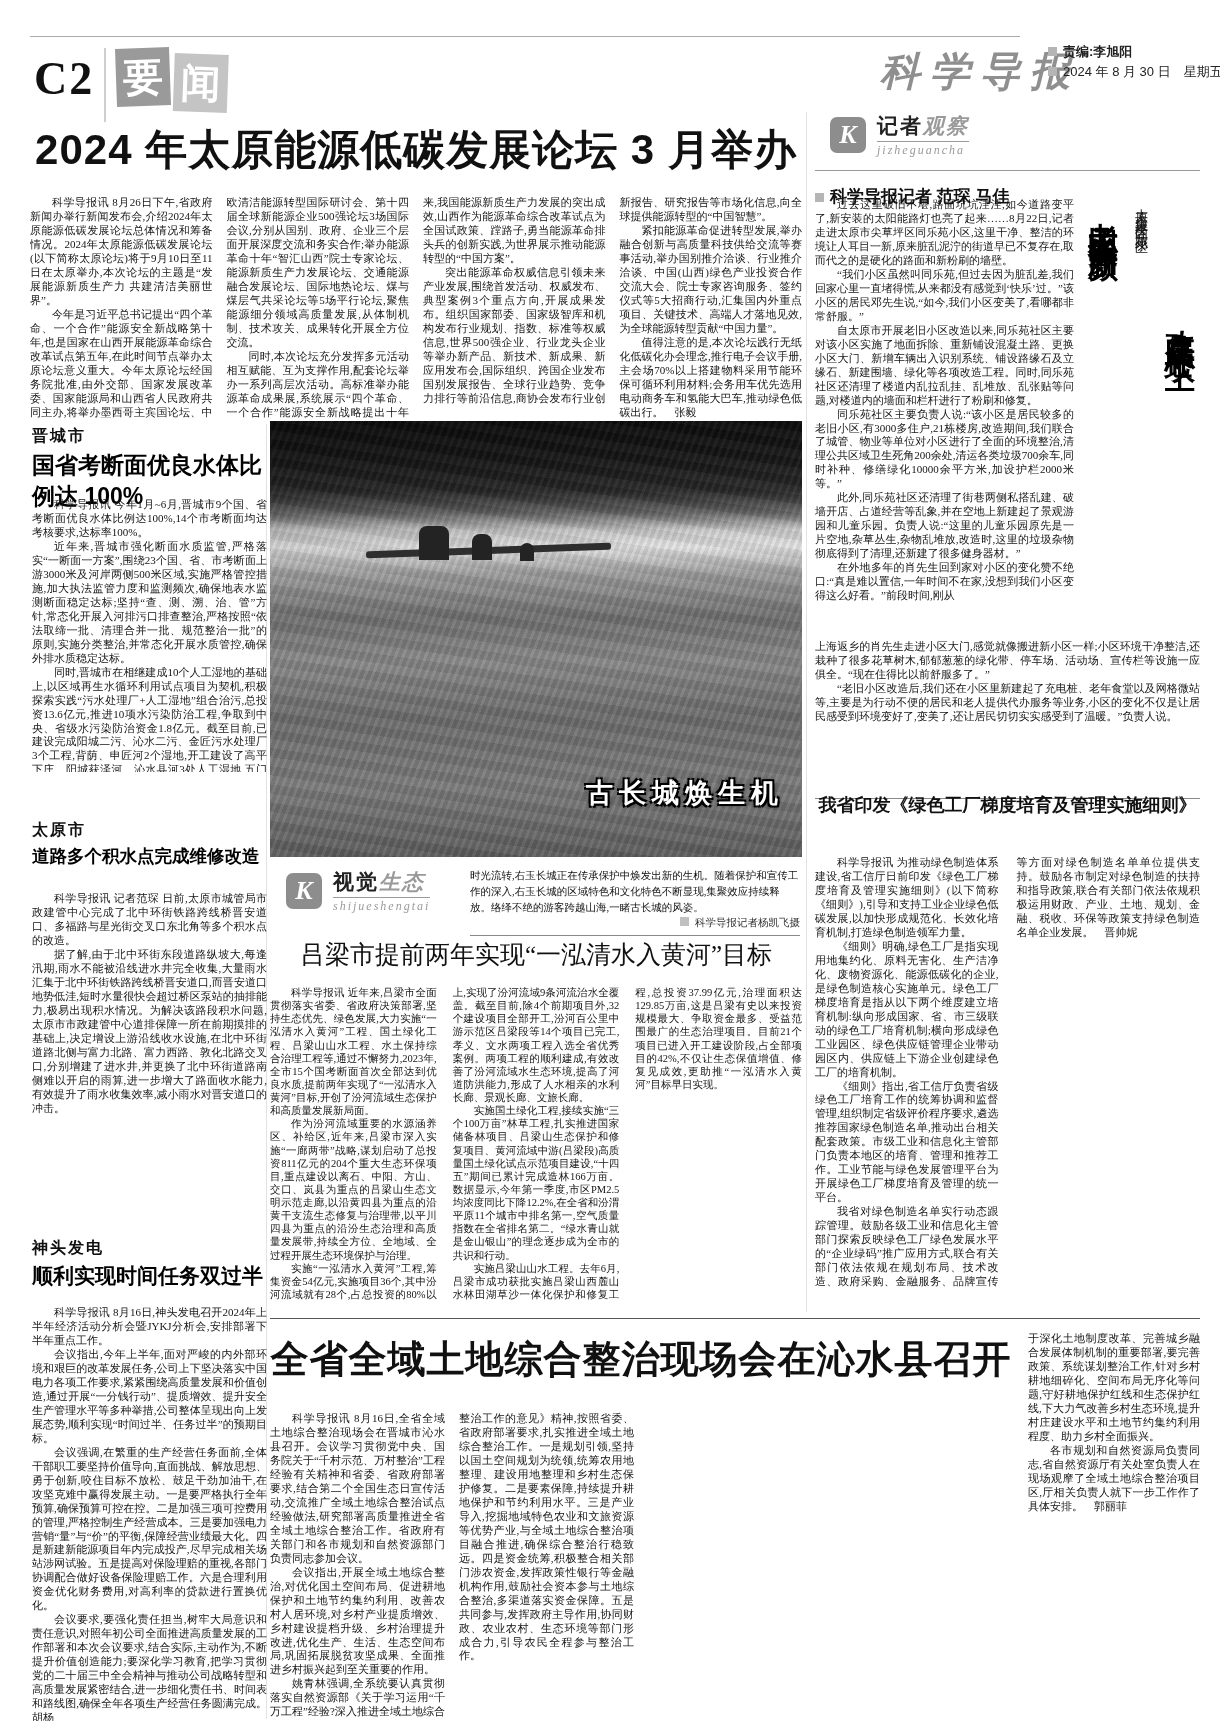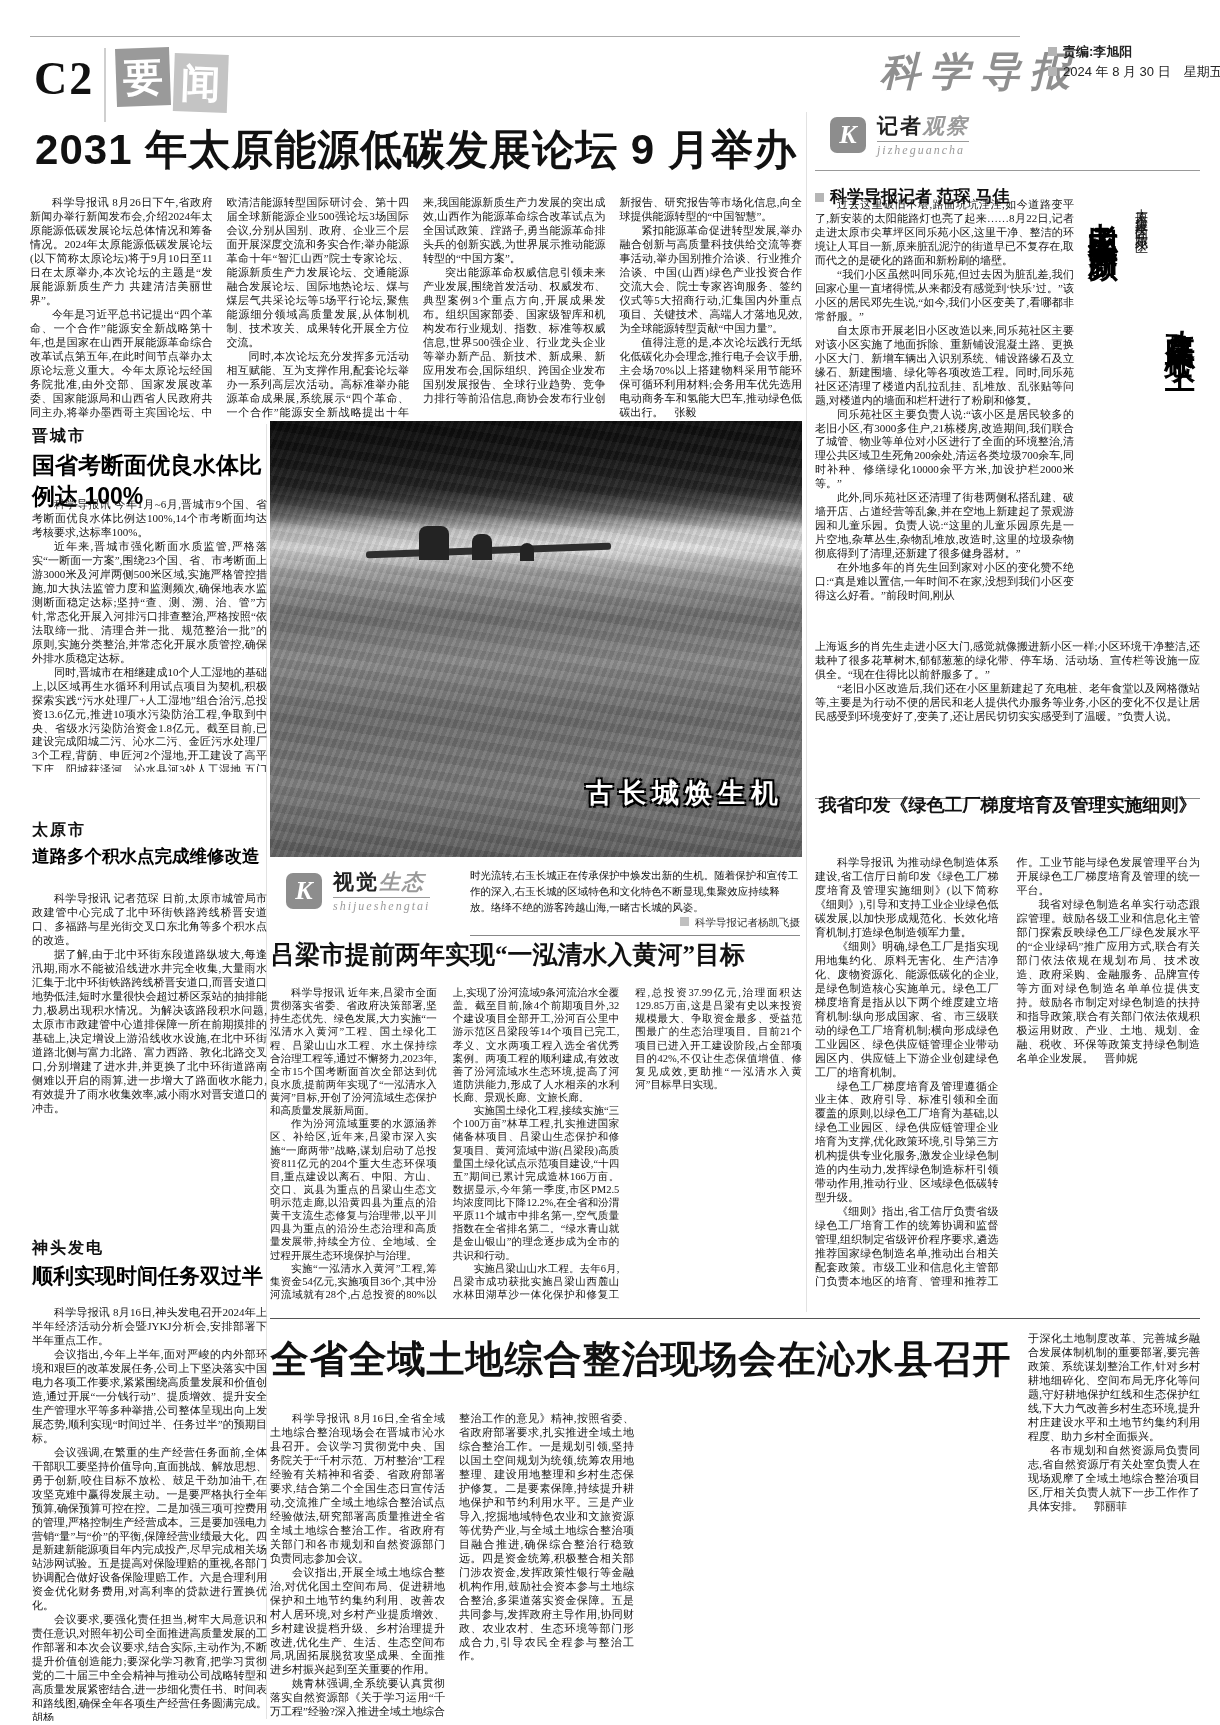--- a/index.html
+++ b/index.html
@@ -70,21 +70,21 @@
     <span class="badge" style="background:#9a9a9a;transform:rotate(-2deg);">要</span>
     <span class="badge" style="background:#c4c4c4;transform:rotate(2deg) translateY(6px);color:#fff;">闻</span>
   </div>
 
   <div class="abs masthead" style="left:880px;top:44px;">科学导报</div>
   <div class="abs" style="left:1048px;top:42px;">
     <div class="hdr-line" style="font-weight:700;"><span class="sq"></span><span>责编:李旭阳</span></div>
     <div class="hdr-line"><span class="sq"></span><span>2024 年 8 月 30 日</span>　<span>星期五</span></div>
   </div>
 
-  <div class="abs lead-hl" style="left:30px;top:122px;width:772px;">2031 年太原能源低碳发展论坛 9 月举办</div>
+  <div class="abs lead-hl" style="left:30px;top:122px;width:772px;">2024 年太原能源低碳发展论坛 3 月举办</div>
   <div class="abs body-text cols4" style="left:30px;top:196px;width:772px;height:224px;">
       <p>科学导报讯 8月26日下午,省政府新闻办举行新闻发布会,介绍2024年太原能源低碳发展论坛总体情况和筹备情况。2024年太原能源低碳发展论坛(以下简称太原论坛)将于9月10日至11日在太原举办,本次论坛的主题是“发展能源新质生产力 共建清洁美丽世界”。</p>
       <p>今年是习近平总书记提出“四个革命、一个合作”能源安全新战略第十年,也是国家在山西开展能源革命综合改革试点第五年,在此时间节点举办太原论坛意义重大。今年太原论坛经国务院批准,由外交部、国家发展改革委、国家能源局和山西省人民政府共同主办,将举办墨西哥主宾国论坛、中欧清洁能源转型国际研讨会、第十四届全球新能源企业500强论坛3场国际会议,分别从国别、政府、企业三个层面开展深度交流和务实合作;举办能源革命十年“智汇山西”院士专家论坛、能源新质生产力发展论坛、交通能源融合发展论坛、国际地热论坛、煤与煤层气共采论坛等5场平行论坛,聚焦能源细分领域高质量发展,从体制机制、技术攻关、成果转化开展全方位交流。</p>
       <p>同时,本次论坛充分发挥多元活动相互赋能、互为支撑作用,配套论坛举办一系列高层次活动。高标准举办能源革命成果展,系统展示“四个革命、一个合作”能源安全新战略提出十年来,我国能源新质生产力发展的突出成效,山西作为能源革命综合改革试点为全国试政策、蹚路子,勇当能源革命排头兵的创新实践,为世界展示推动能源转型的“中国方案”。</p>
       <p>突出能源革命权威信息引领未来产业发展,围绕首发活动、权威发布、典型案例3个重点方向,开展成果发布。组织国家部委、国家级智库和机构发布行业规划、指数、标准等权威信息,世界500强企业、行业龙头企业等举办新产品、新技术、新成果、新应用发布会,国际组织、跨国企业发布国别发展报告、全球行业趋势、竞争力排行等前沿信息,商协会发布行业创新报告、研究报告等市场化信息,向全球提供能源转型的“中国智慧”。</p>
       <p>紧扣能源革命促进转型发展,举办融合创新与高质量科技供给交流等赛事活动,举办国别推介洽谈、行业推介洽谈、中国(山西)绿色产业投资合作交流大会、院士专家咨询服务、签约仪式等5大招商行动,汇集国内外重点项目、关键技术、高端人才落地见效,为全球能源转型贡献“中国力量”。</p>
       <p>值得注意的是,本次论坛践行无纸化低碳化办会理念,推行电子会议手册,主会场70%以上搭建物料采用节能环保可循环利用材料;会务用车优先选用电动商务车和氢能大巴车,推动绿色低碳出行。　张毅</p>
     </div>
 
   <div class="abs" style="left:266px;top:424px;width:1px;height:1295px;background:#e2e2e2;"></div>
@@ -127,21 +127,21 @@
     <span style="display:inline-block;vertical-align:middle;margin-left:7px;">
       <span class="logo-a">视觉</span><span class="logo-b">生态</span>
       <span class="logo-py">shijueshengtai</span>
     </span>
   </div>
   <div class="abs caption-wrap" style="left:470px;top:868px;width:330px;">
     <p style="display:inline;">时光流转,右玉长城正在传承保护中焕发出新的生机。随着保护和宣传工作的深入,右玉长城的区域特色和文化特色不断显现,集聚效应持续释放。络绎不绝的游客跨越山海,一睹古长城的风姿。</p>
     <span class="credit"><span class="sq"></span><span>科学导报记者杨凯飞摄</span></span>
   </div>
 
-  <div class="abs" style="left:270px;top:938px;width:532px;text-align:left;font-weight:700;font-size:25px;font-family:'Liberation Serif',serif;">吕梁市提前两年实现“一泓清水入黄河”目标</div>
+  <div class="abs" style="left:270px;top:938px;width:532px;text-align:center;font-weight:400;font-size:25px;font-family:'Liberation Serif',serif;">吕梁市提前两年实现“一泓清水入黄河”目标</div>
   <div class="abs body-text cols3" style="left:270px;top:986px;width:532px;height:318px;font-size:10.5px;line-height:1.25;">
       <p>科学导报讯 近年来,吕梁市全面贯彻落实省委、省政府决策部署,坚持生态优先、绿色发展,大力实施“一泓清水入黄河”工程、国土绿化工程、吕梁山山水工程、水土保持综合治理工程等,通过不懈努力,2023年,全市15个国考断面首次全部达到优良水质,提前两年实现了“一泓清水入黄河”目标,开创了汾河流域生态保护和高质量发展新局面。</p>
       <p>作为汾河流域重要的水源涵养区、补给区,近年来,吕梁市深入实施“一廊两带”战略,谋划启动了总投资811亿元的204个重大生态环保项目,重点建设以离石、中阳、方山、交口、岚县为重点的吕梁山生态文明示范走廊,以沿黄四县为重点的沿黄干支流生态修复与治理带,以平川四县为重点的沿汾生态治理和高质量发展带,持续全方位、全地域、全过程开展生态环境保护与治理。</p>
       <p>实施“一泓清水入黄河”工程,筹集资金54亿元,实施项目36个,其中汾河流域就有28个,占总投资的80%以上,实现了汾河流域9条河流治水全覆盖。截至目前,除4个前期项目外,32个建设项目全部开工,汾河百公里中游示范区吕梁段等14个项目已完工,孝义、文水两项工程入选全省优秀案例。两项工程的顺利建成,有效改善了汾河流域水生态环境,提高了河道防洪能力,形成了人水相亲的水利长廊、景观长廊、文旅长廊。</p>
       <p>实施国土绿化工程,接续实施“三个100万亩”林草工程,扎实推进国家储备林项目、吕梁山生态保护和修复项目、黄河流域中游(吕梁段)高质量国土绿化试点示范项目建设,“十四五”期间已累计完成造林166万亩。数据显示,今年第一季度,市区PM2.5均浓度同比下降12.2%,在全省和汾渭平原11个城市中排名第一,空气质量指数在全省排名第二。“绿水青山就是金山银山”的理念逐步成为全市的共识和行动。</p>
       <p>实施吕梁山山水工程。去年6月,吕梁市成功获批实施吕梁山西麓山水林田湖草沙一体化保护和修复工程,总投资37.99亿元,治理面积达129.85万亩,这是吕梁有史以来投资规模最大、争取资金最多、受益范围最广的生态治理项目。目前21个项目已进入开工建设阶段,占全部项目的42%,不仅让生态保值增值、修复见成效,更助推“一泓清水入黄河”目标早日实现。</p>
     </div>
 
   <div class="abs" style="left:830px;top:112px;">
     <span class="kbox">K</span>
@@ -171,21 +171,20 @@
       <p>上海返乡的肖先生走进小区大门,感觉就像搬进新小区一样;小区环境干净整洁,还栽种了很多花草树木,郁郁葱葱的绿化带、停车场、活动场、宣传栏等设施一应俱全。“现在住得比以前舒服多了。”</p>
       <p>“老旧小区改造后,我们还在小区里新建起了充电桩、老年食堂以及网格微站等,主要是为行动不便的居民和老人提供代办服务等业务,小区的变化不仅是让居民感受到环境变好了,变美了,还让居民切切实实感受到了温暖。”负责人说。</p>
     </div>
 
   <div class="abs" style="left:815px;top:798px;width:385px;height:1px;background:#888;"></div>
 
   <div class="abs" style="left:815px;top:793px;width:385px;text-align:center;font-family:Liberation Sans, sans-serif;font-weight:800;font-size:18px;">我省印发《绿色工厂梯度培育及管理实施细则》</div>
   <div class="abs body-text cols2" style="left:815px;top:856px;width:385px;height:436px;">
       <p>科学导报讯 为推动绿色制造体系建设,省工信厅日前印发《绿色工厂梯度培育及管理实施细则》(以下简称《细则》),引导和支持工业企业绿色低碳发展,以加快形成规范化、长效化培育机制,打造绿色制造领军力量。</p>
       <p>《细则》明确,绿色工厂是指实现用地集约化、原料无害化、生产洁净化、废物资源化、能源低碳化的企业,是绿色制造核心实施单元。绿色工厂梯度培育是指从以下两个维度建立培育机制:纵向形成国家、省、市三级联动的绿色工厂培育机制;横向形成绿色工业园区、绿色供应链管理企业带动园区内、供应链上下游企业创建绿色工厂的培育机制。</p>
-      <p>绿色工厂梯度培育及管理遵循企业主体、政府引导、标准引领和全面覆盖的原则,以绿色工厂培育为基础,以绿色工业园区、绿色供应链管理企业培育为支撑,优化政策环境,引导第三方机构提供专业化服务,激发企业绿色制造的内生动力,发挥绿色制造标杆引领带动作用,推动行业、区域绿色低碳转型升级。</p>
       <p>《细则》指出,省工信厅负责省级绿色工厂培育工作的统筹协调和监督管理,组织制定省级评价程序要求,遴选推荐国家绿色制造名单,推动出台相关配套政策。市级工业和信息化主管部门负责本地区的培育、管理和推荐工作。工业节能与绿色发展管理平台为开展绿色工厂梯度培育及管理的统一平台。</p>
       <p>我省对绿色制造名单实行动态跟踪管理。鼓励各级工业和信息化主管部门探索反映绿色工厂绿色发展水平的“企业绿码”推广应用方式,联合有关部门依法依规在规划布局、技术改造、政府采购、金融服务、品牌宣传等方面对绿色制造名单单位提供支持。鼓励各市制定对绿色制造的扶持和指导政策,联合有关部门依法依规积极运用财政、产业、土地、规划、金融、税收、环保等政策支持绿色制造名单企业发展。　晋帅妮</p>
     </div>
 
   <div class="abs" style="left:270px;top:1318px;width:930px;height:1px;background:#555;"></div>
 
   <div class="abs" style="left:270px;top:1334px;width:742px;text-align:center;font-family:'Liberation Sans',sans-serif;font-weight:900;font-size:38px;letter-spacing:1px;white-space:nowrap;">全省全域土地综合整治现场会在沁水县召开</div>
   <div class="abs body-text cols4" style="left:270px;top:1412px;width:742px;height:313px;">
       <p>科学导报讯 8月16日,全省全域土地综合整治现场会在晋城市沁水县召开。会议学习贯彻党中央、国务院关于“千村示范、万村整治”工程经验有关精神和省委、省政府部署要求,结合第二个全国生态日宣传活动,交流推广全域土地综合整治试点经验做法,研究部署高质量推进全省全域土地综合整治工作。省政府有关部门和各市规划和自然资源部门负责同志参加会议。</p>
       <p>会议指出,开展全域土地综合整治,对优化国土空间布局、促进耕地保护和土地节约集约利用、改善农村人居环境,对乡村产业提质增效、乡村建设提档升级、乡村治理提升改进,优化生产、生活、生态空间布局,巩固拓展脱贫攻坚成果、全面推进乡村振兴起到至关重要的作用。</p>

